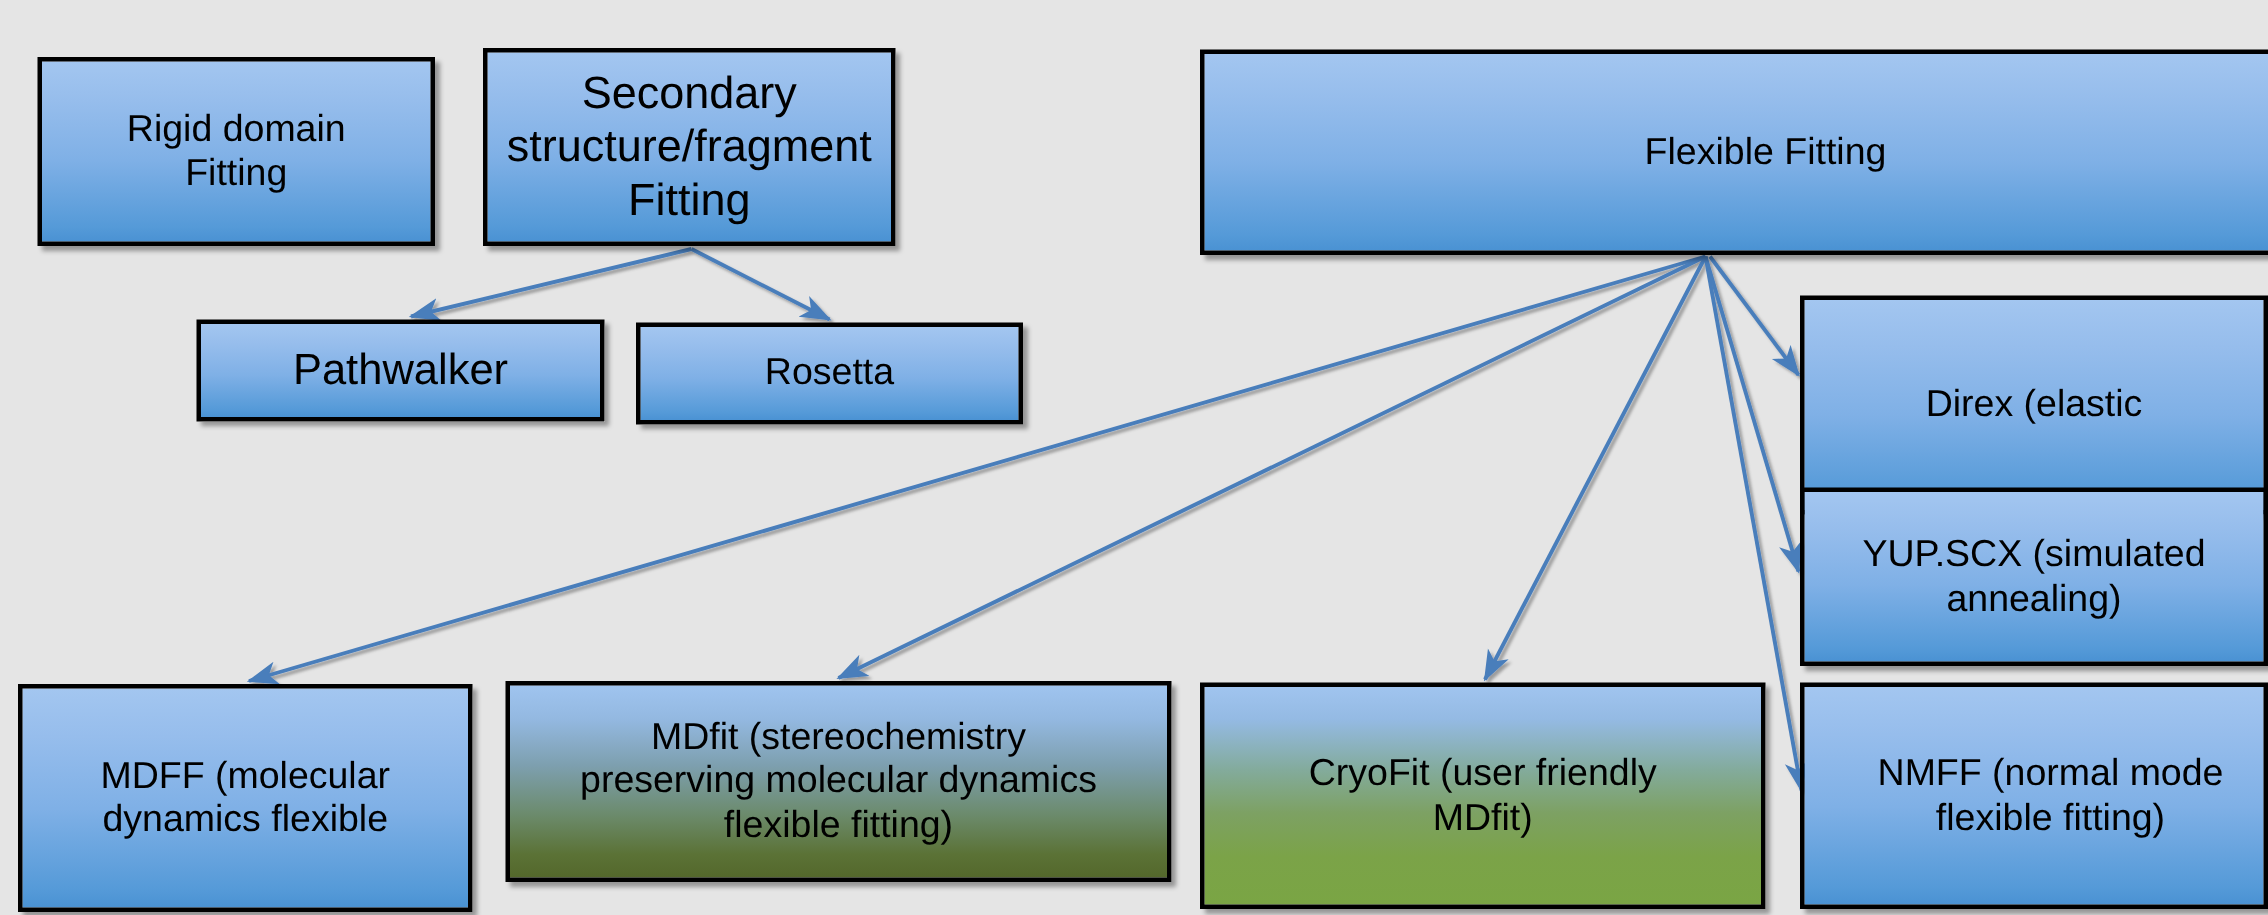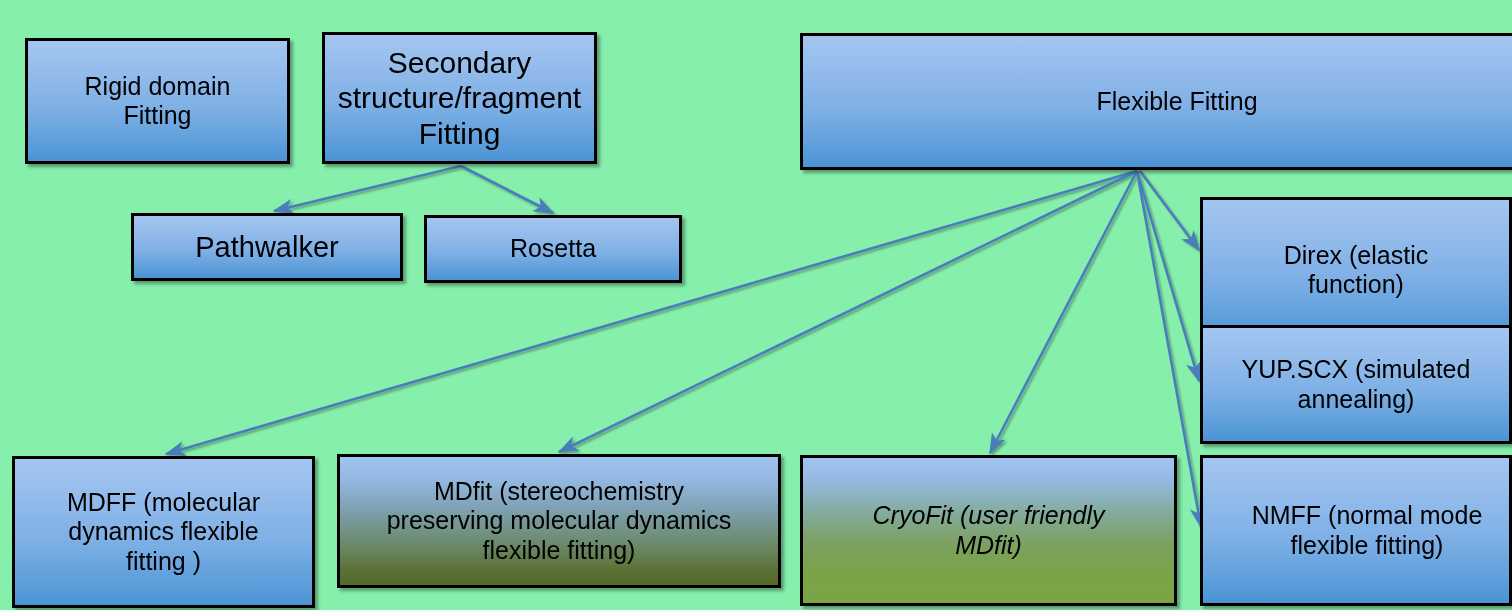--- a/index.html
+++ b/index.html
@@ -8,21 +8,21 @@
     padding: 0;
     background: #ffffff;
   }
   body {
     font-family: "Liberation Sans", sans-serif;
   }
   #canvas {
     position: relative;
     width: 1512px;
     height: 610px;
-    background: #86efac;
+    background: #e5e5e5;
     overflow: hidden;
   }
   #arrow-layer {
     position: absolute;
     left: 0;
     top: 0;
     width: 1512px;
     height: 610px;
     pointer-events: none;
   }
@@ -105,50 +105,48 @@
         </div>
       </div>
       <div class="node fill-blue" title="Rosetta" style="left: 424px; top: 215px; width: 258px; height: 68px; font-size: 25px;">
         <div>
           <span>Rosetta</span>
         </div>
       </div>
       <div class="node fill-blue" title="Direx (elastic function)" style="left: 1200px; top: 197px; width: 312px; height: 146px; font-size: 25px;">
         <div>
           <span>Direx (elastic</span>
-          <span>function)</span>
         </div>
       </div>
       <div class="node fill-blue" title="YUP.SCX (simulated annealing)" style="left: 1200px; top: 325px; width: 312px; height: 119px; font-size: 25px;">
         <div>
           <span>YUP.SCX (simulated</span>
           <span>annealing)</span>
         </div>
       </div>
       <div class="node fill-blue" title="NMFF (normal mode flexible fitting)" style="left: 1200px; top: 455px; width: 312px; height: 151px; font-size: 25px; padding-left: 28px;">
         <div>
           <span>NMFF (normal mode</span>
           <span>flexible fitting)</span>
         </div>
       </div>
       <div class="node fill-blue" title="MDFF (molecular dynamics flexible fitting )" style="left: 12px; top: 456px; width: 303px; height: 152px; font-size: 25px;">
         <div>
           <span>MDFF (molecular</span>
           <span>dynamics flexible</span>
-          <span>fitting )</span>
         </div>
       </div>
       <div class="node fill-bluegreen" title="MDfit (stereochemistry preserving molecular dynamics flexible fitting)" style="left: 337px; top: 454px; width: 444px; height: 134px; font-size: 25px;">
         <div>
           <span>MDfit (stereochemistry</span>
           <span>preserving molecular dynamics</span>
           <span>flexible fitting)</span>
         </div>
       </div>
-      <div class="node fill-blueolive" title="CryoFit (user friendly MDfit)" style="left: 800px; top: 455px; width: 377px; height: 151px; font-size: 25px; font-style: italic;">
+      <div class="node fill-blueolive" title="CryoFit (user friendly MDfit)" style="left: 800px; top: 455px; width: 377px; height: 151px; font-size: 25px;">
         <div>
           <span>CryoFit (user friendly</span>
           <span>MDfit)</span>
         </div>
       </div>
     </div>
 
 </div>
 
 </body></html>

